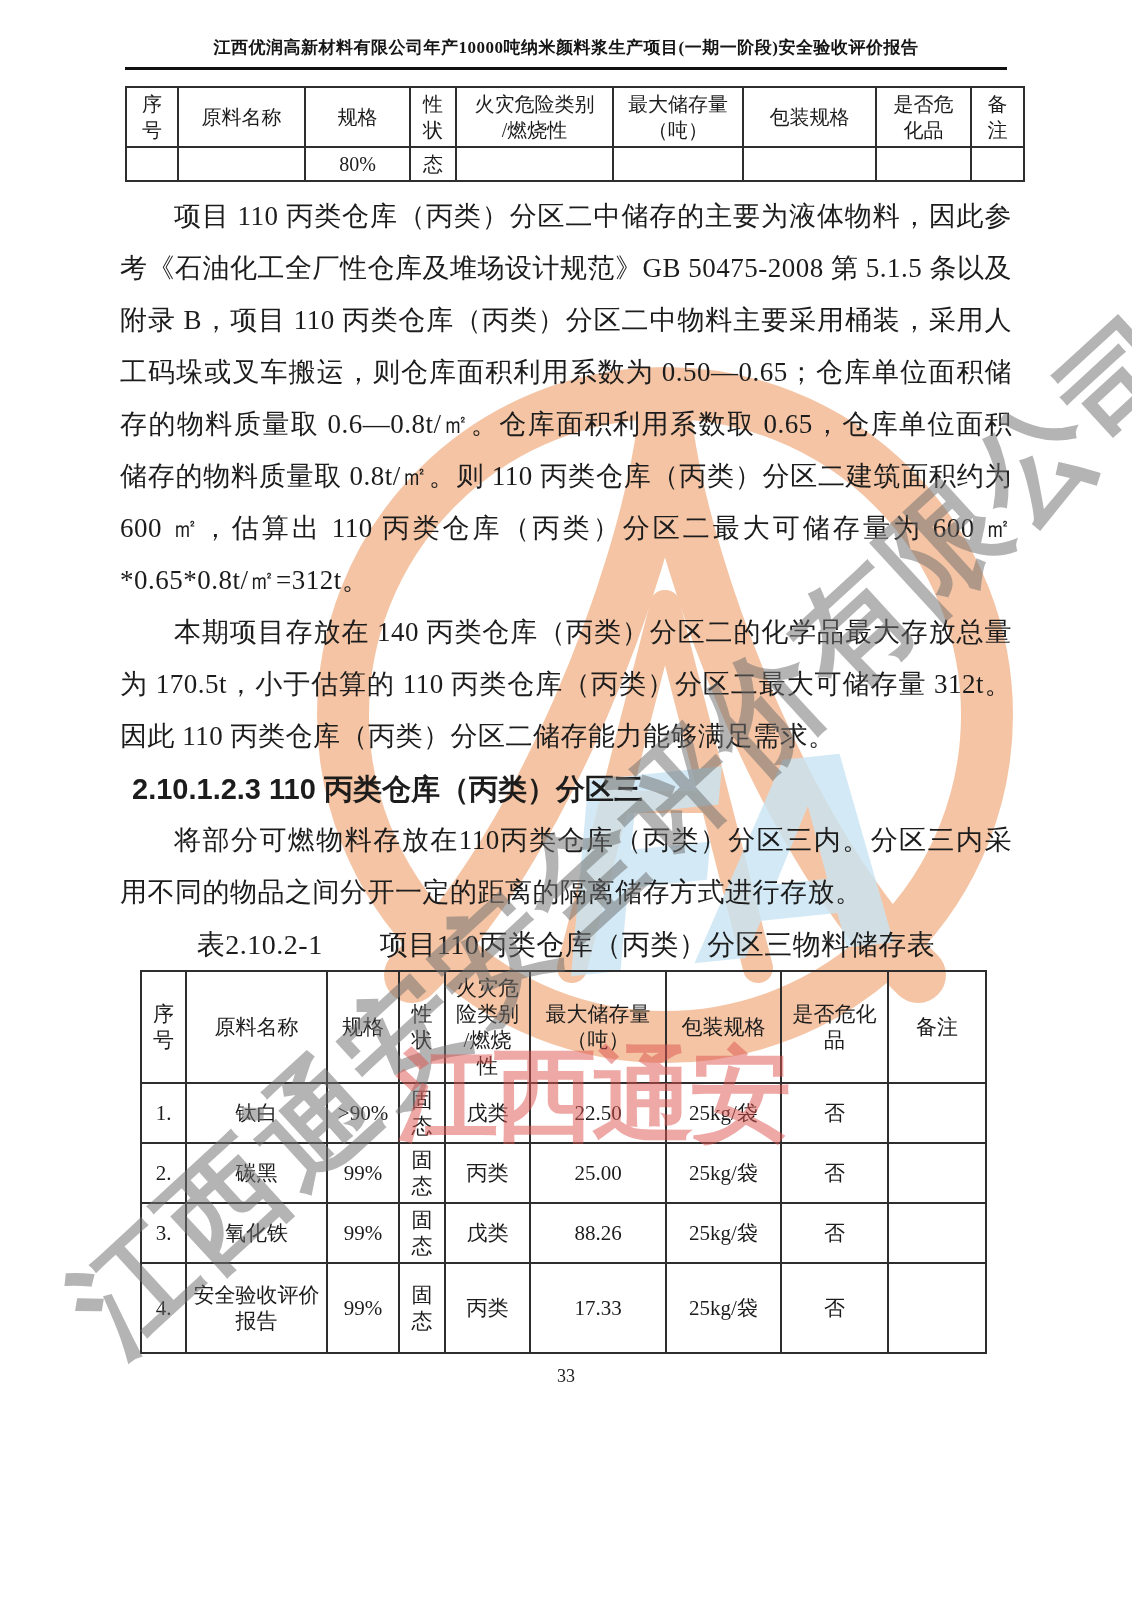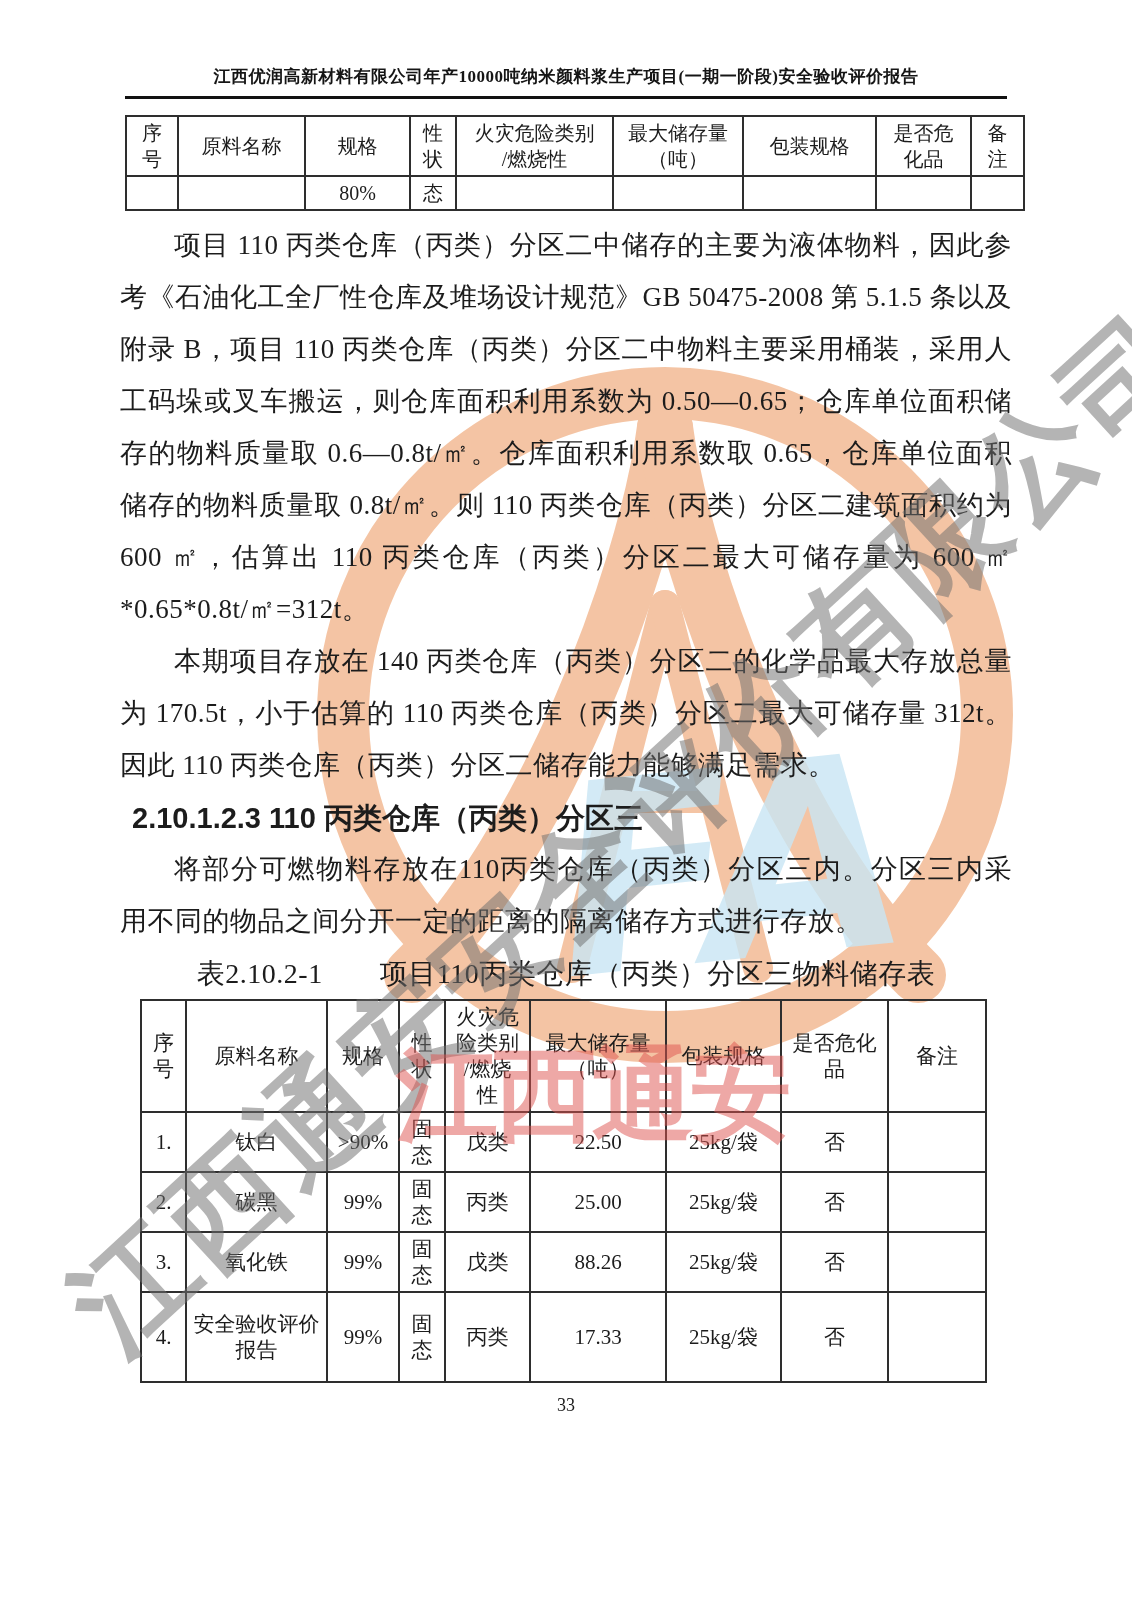--- a/index.html
+++ b/index.html
@@ -12,21 +12,21 @@
     font-family:"Liberation Serif","DejaVu Serif",serif;
     color:#1c1c1c;
   }
   .content{
     position:relative;
     z-index:2;
     padding:0 120px 0 120px;
   }
   
   .doc-header{
-    padding-top:65px;
+    padding-top:36px;
     border-bottom:3px solid #111;
     padding-bottom:8px;
     margin:0 5px;
   }
   .doc-header .title{
     text-align:center;
     font-size:17px;
     font-weight:bold;
     letter-spacing:.5px;
     color:#151515;

